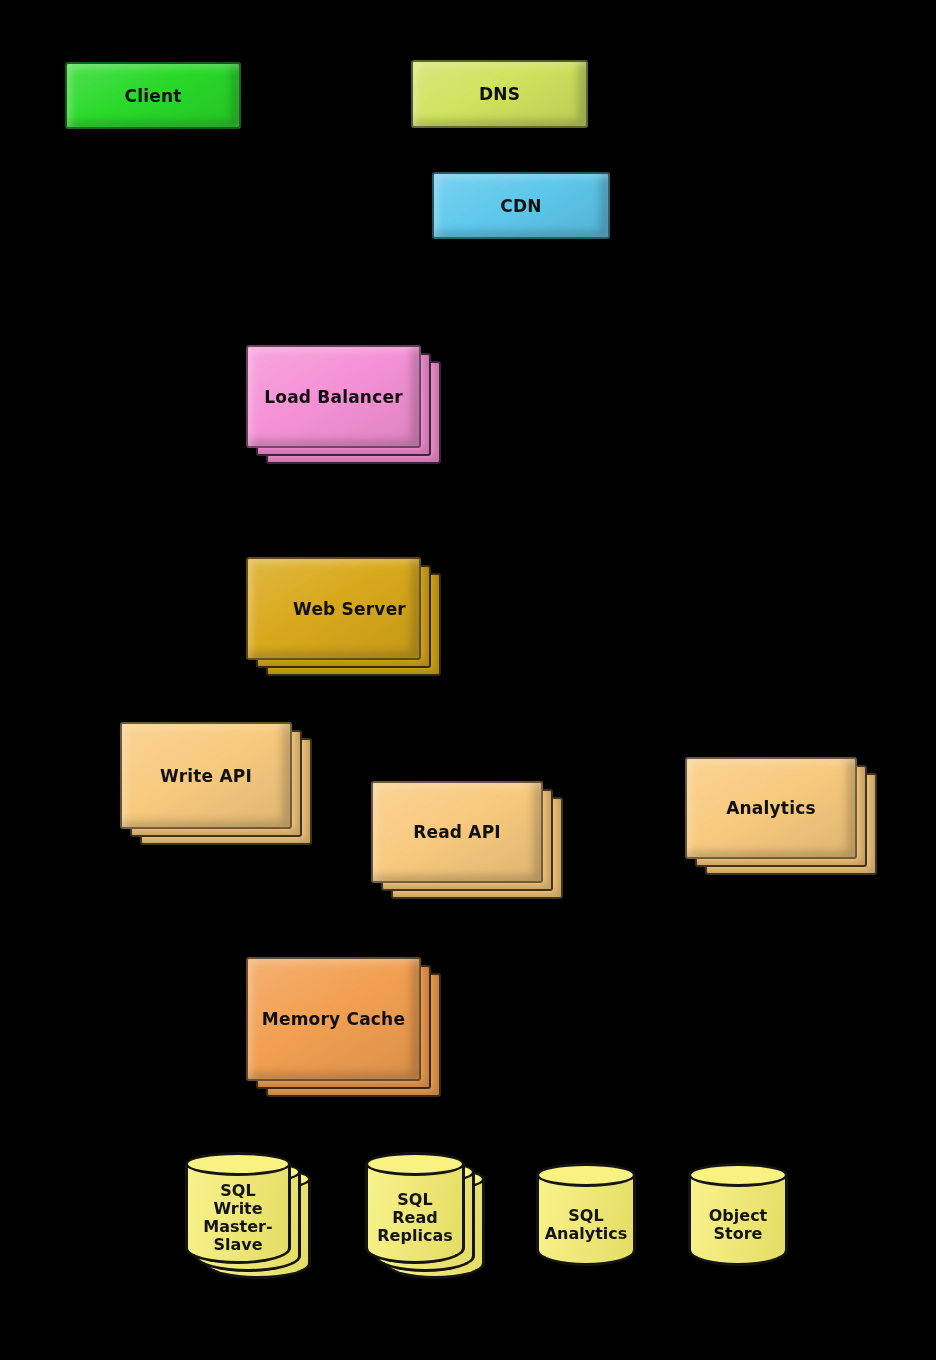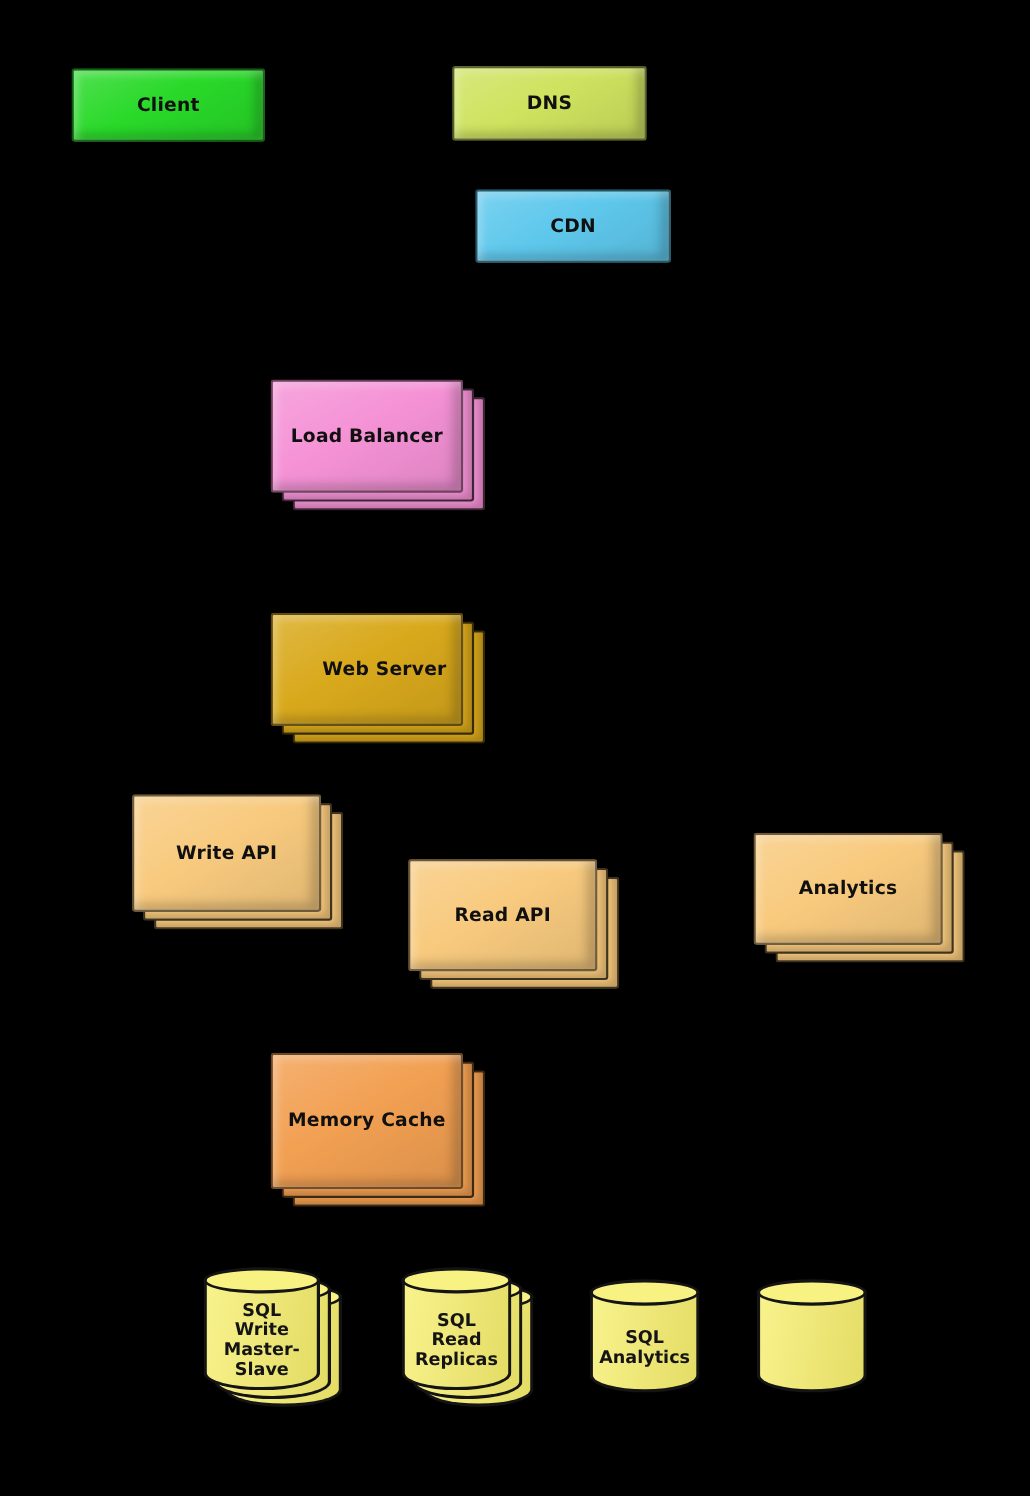--- a/index.html
+++ b/index.html
@@ -207,16 +207,18 @@
       <div class="cyl-cap"></div>
       <div class="cyl-label">SQL
 Analytics</div>
     </div>
   </div>
 
   <div class="cyl" id="node-object-store">
     <div class="cyl-face">
       <div class="cyl-body"></div>
       <div class="cyl-cap"></div>
+      <div class="cyl-label">Object
+Store</div>
     </div>
   </div>
 
 </div>
 
 </body></html>

